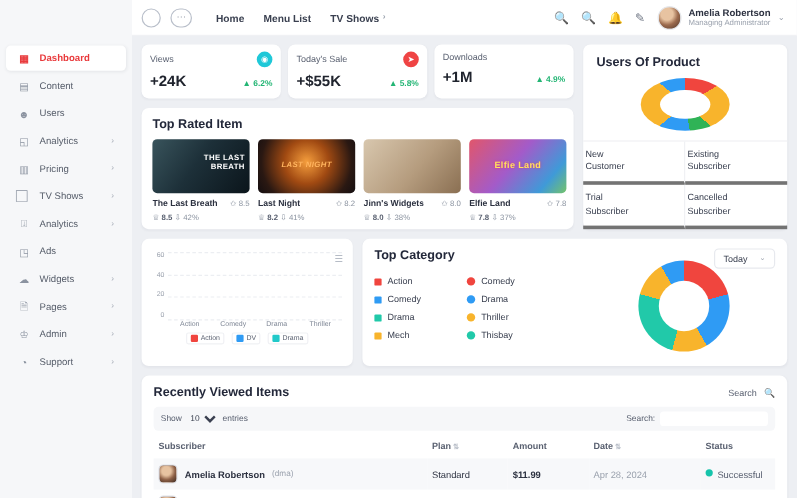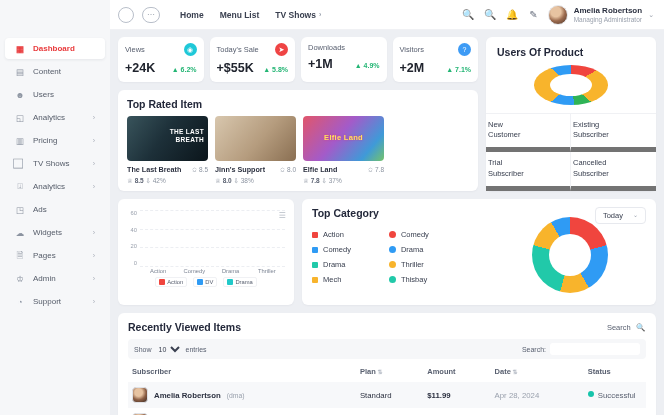--- a/index.html
+++ b/index.html
@@ -64,21 +64,21 @@
   .tr-stats { font-size:6.5px; color:#596070; margin-top:3px; font-weight:bold; }
   .tr-stats .mut { color:#8b93a0; font-weight:normal; }
 
   
   .users-panel { flex:1; padding:9px 0 0 0; height:154px; display:flex; flex-direction:column; }
   .users-panel .sec-title { padding:0 11px; }
   .donut { border-radius:50%; position:relative; }
   .donut::after { content:""; position:absolute; inset:22%; background:#fff; border-radius:50%; }
   .uop-donut { width:74px; height:74px; margin:7px auto 8px auto; }
   .uop-legend { margin-top:auto; display:grid; grid-template-columns:1fr 1fr; border-top:1px solid #f0f1f4; }
-  .uop-cell { padding:6px 2px; font-size:7.5px; color:#3a4050; line-height:1.45; border-bottom:5px solid #737373; }
+  .uop-cell { padding:6px 2px; font-size:7.5px; color:#3a4050; line-height:1.45; border-bottom:3px solid #737373; }
   .uop-cell:nth-child(odd) { border-right:1px solid #f0f1f4; }
 
   .row2 { display:flex; gap:8px; margin-top:8px; }
 
   
   .cat-card { width:176px; height:106px; padding:7px 9px 5px 9px; position:relative; }
   .menu-ic { position:absolute; right:8px; top:12px; color:#b6bcc6; font-size:8px; cursor:pointer; letter-spacing:0; }
   .chart-wrap { display:flex; margin-top:4px; }
   .yaxis { display:flex; flex-direction:column; justify-content:space-between; height:56px; width:13px;
     font-size:5.8px; color:#9aa1ad; text-align:right; padding-right:3px; }
@@ -251,49 +251,49 @@
           </div>
           <div class="card stat">
             <div class="stat-top">
               <span class="stat-label">Downloads</span>
             </div>
             <div class="stat-bot">
               <span class="stat-value">+1M</span>
               <span class="stat-delta">▲ 4.9%</span>
             </div>
           </div>
-          <div class="card stat">
-            <div class="stat-top">
-              <span class="stat-label">Visitors</span>
-              <span class="stat-ic" style="background:#3d9bf5">?</span>
-            </div>
-            <div class="stat-bot">
-              <span class="stat-value">+2M</span>
-              <span class="stat-delta">▲ 7.1%</span>
-            </div>
-          </div>
         </div>
 
       <section class="card toprated">
         <div class="sec-title">Top Rated Item</div>
         <div class="tr-items" id="tr-items">
             <div class="tr-item">
               <div class="thumb" style="background:linear-gradient(125deg,#39545c 0%,#1d3039 45%,#0b151b 100%)">
                 <span class="ttxt" style="right:4px;top:12px;color:#fff;font-size:6.5px;text-align:right;width:38px;line-height:1.2;">THE LAST BREATH</span>
               </div>
               <div class="tr-trow">
                 <span class="tr-title">The Last Breath</span>
                 <span class="tr-rate">✩ 8.5</span>
               </div>
               <div class="tr-stats"><span class="mut">♕</span> 8.5 <span class="mut">⇩ 42%</span></div>
             </div>
             <div class="tr-item">
+              <div class="thumb" style="background:radial-gradient(circle at 50% 42%,#f59e3d 0%,#a14a12 38%,#2a1812 78%,#140e10 100%)">
+                <span class="ttxt" style="left:0;right:0;top:18px;text-align:center;color:#ffb45e;font-size:6.5px;font-style:italic;">LAST NIGHT</span>
+              </div>
+              <div class="tr-trow">
+                <span class="tr-title">Last Night</span>
+                <span class="tr-rate">✩ 8.2</span>
+              </div>
+              <div class="tr-stats"><span class="mut">♕</span> 8.2 <span class="mut">⇩ 41%</span></div>
+            </div>
+            <div class="tr-item">
               <div class="thumb" style="background:linear-gradient(130deg,#d8c7ae 0%,#b59c7e 55%,#8a6f52 100%)"></div>
               <div class="tr-trow">
-                <span class="tr-title">Jinn's Support</span>
+                <span class="tr-title">Jinn's Widgets</span>
                 <span class="tr-rate">✩ 8.0</span>
               </div>
               <div class="tr-stats"><span class="mut">♕</span> 8.0 <span class="mut">⇩ 38%</span></div>
             </div>
             <div class="tr-item">
               <div class="thumb" style="background:linear-gradient(130deg,#e1566b 0%,#a35bc9 45%,#3f9ad8 80%,#74c36a 100%)">
                 <span class="ttxt" style="left:0;right:0;top:17px;text-align:center;color:#ffe25e;font-size:7.5px;text-shadow:0 0 2px #d6368b;">Elfie Land</span>
               </div>
               <div class="tr-trow">
                 <span class="tr-title">Elfie Land</span>

